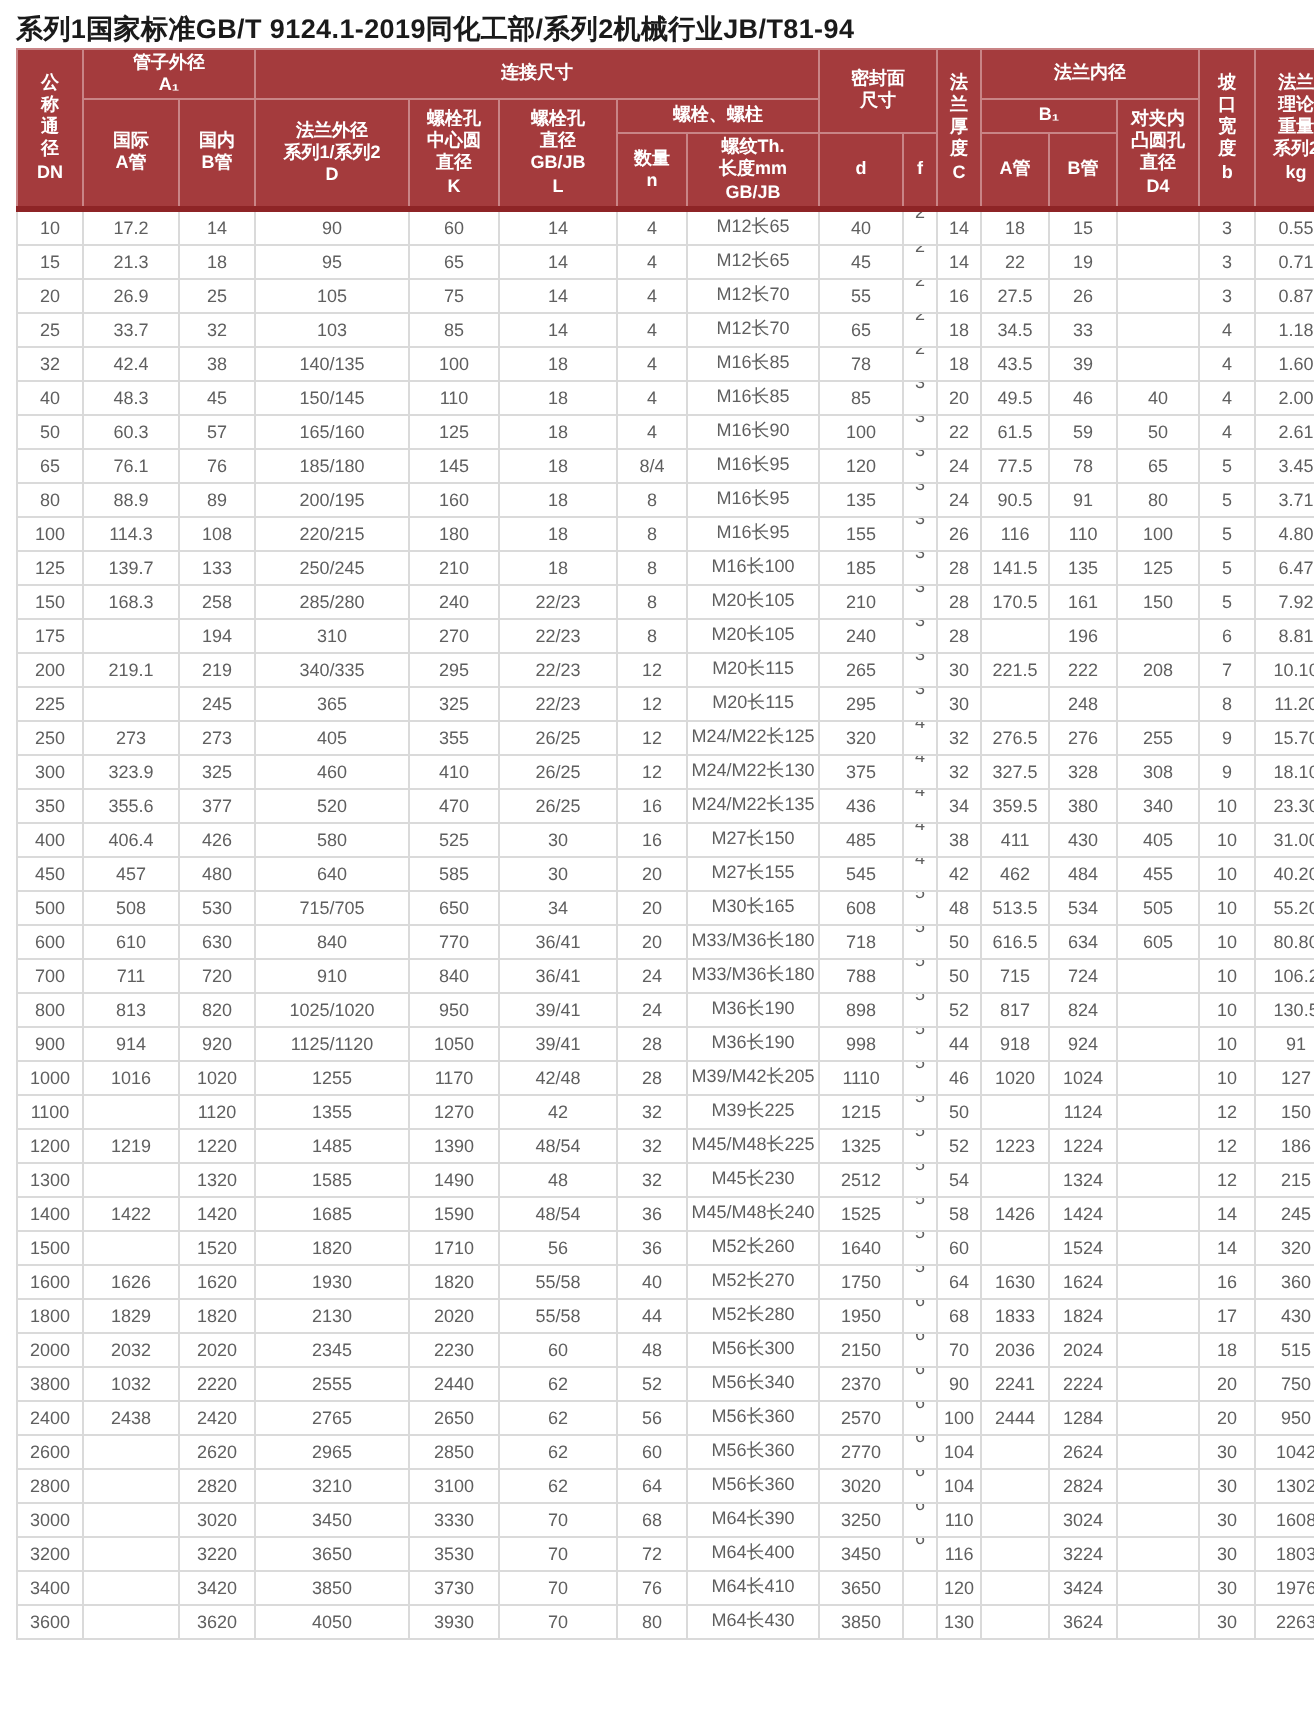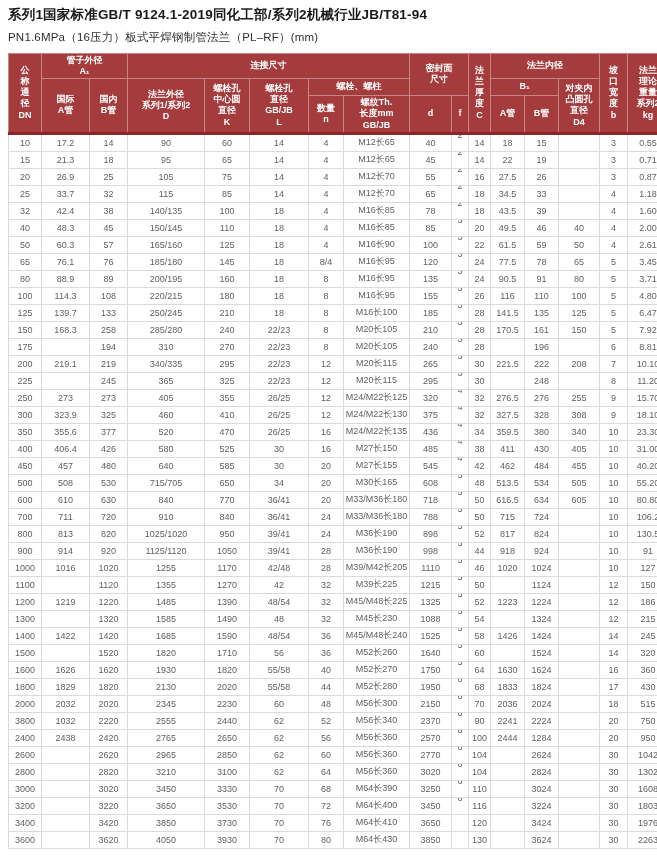--- a/index.html
+++ b/index.html
@@ -22,21 +22,20 @@
     vertical-align:middle;height:16px;padding:0;background:#ffffff;
     overflow:hidden;white-space:nowrap;
   }
   .f-val{position:relative;top:-8px;display:inline-block;line-height:8px;}
 </style>
 </head>
 <body>
 
 <div class="page">
   <div class="title">系列1国家标准GB/T 9124.1-2019同化工部/系列2机械行业JB/T81-94</div>
-  <div class="subtitle">PN1.6MPa（16压力）板式平焊钢制管法兰（PL–RF）(mm)</div>
 
   <table class="spec">
     <colgroup>
       <col style="width:33px">
         <col style="width:48px">
         <col style="width:38px">
       <col style="width:77px">
         <col style="width:45px">
         <col style="width:59px">
       <col style="width:35px">
@@ -166,21 +165,21 @@
           <td>27.5</td>
           <td>26</td>
           <td></td>
           <td>3</td>
           <td>0.87</td>
         </tr>
         <tr>
           <td>25</td>
           <td>33.7</td>
           <td>32</td>
-          <td>115</td>
+          <td>103</td>
           <td>85</td>
           <td>14</td>
           <td>4</td>
           <td>M12长70</td>
           <td>65</td>
           <td><span class="f-val">2</span></td>
           <td>18</td>
           <td>34.5</td>
           <td>33</td>
           <td></td>
@@ -621,21 +620,21 @@
         </tr>
         <tr>
           <td>1300</td>
           <td></td>
           <td>1320</td>
           <td>1585</td>
           <td>1490</td>
           <td>48</td>
           <td>32</td>
           <td>M45长230</td>
-          <td>1088</td>
+          <td>2512</td>
           <td><span class="f-val">5</span></td>
           <td>54</td>
           <td></td>
           <td>1324</td>
           <td></td>
           <td>12</td>
           <td>215</td>
         </tr>
         <tr>
           <td>1400</td>

